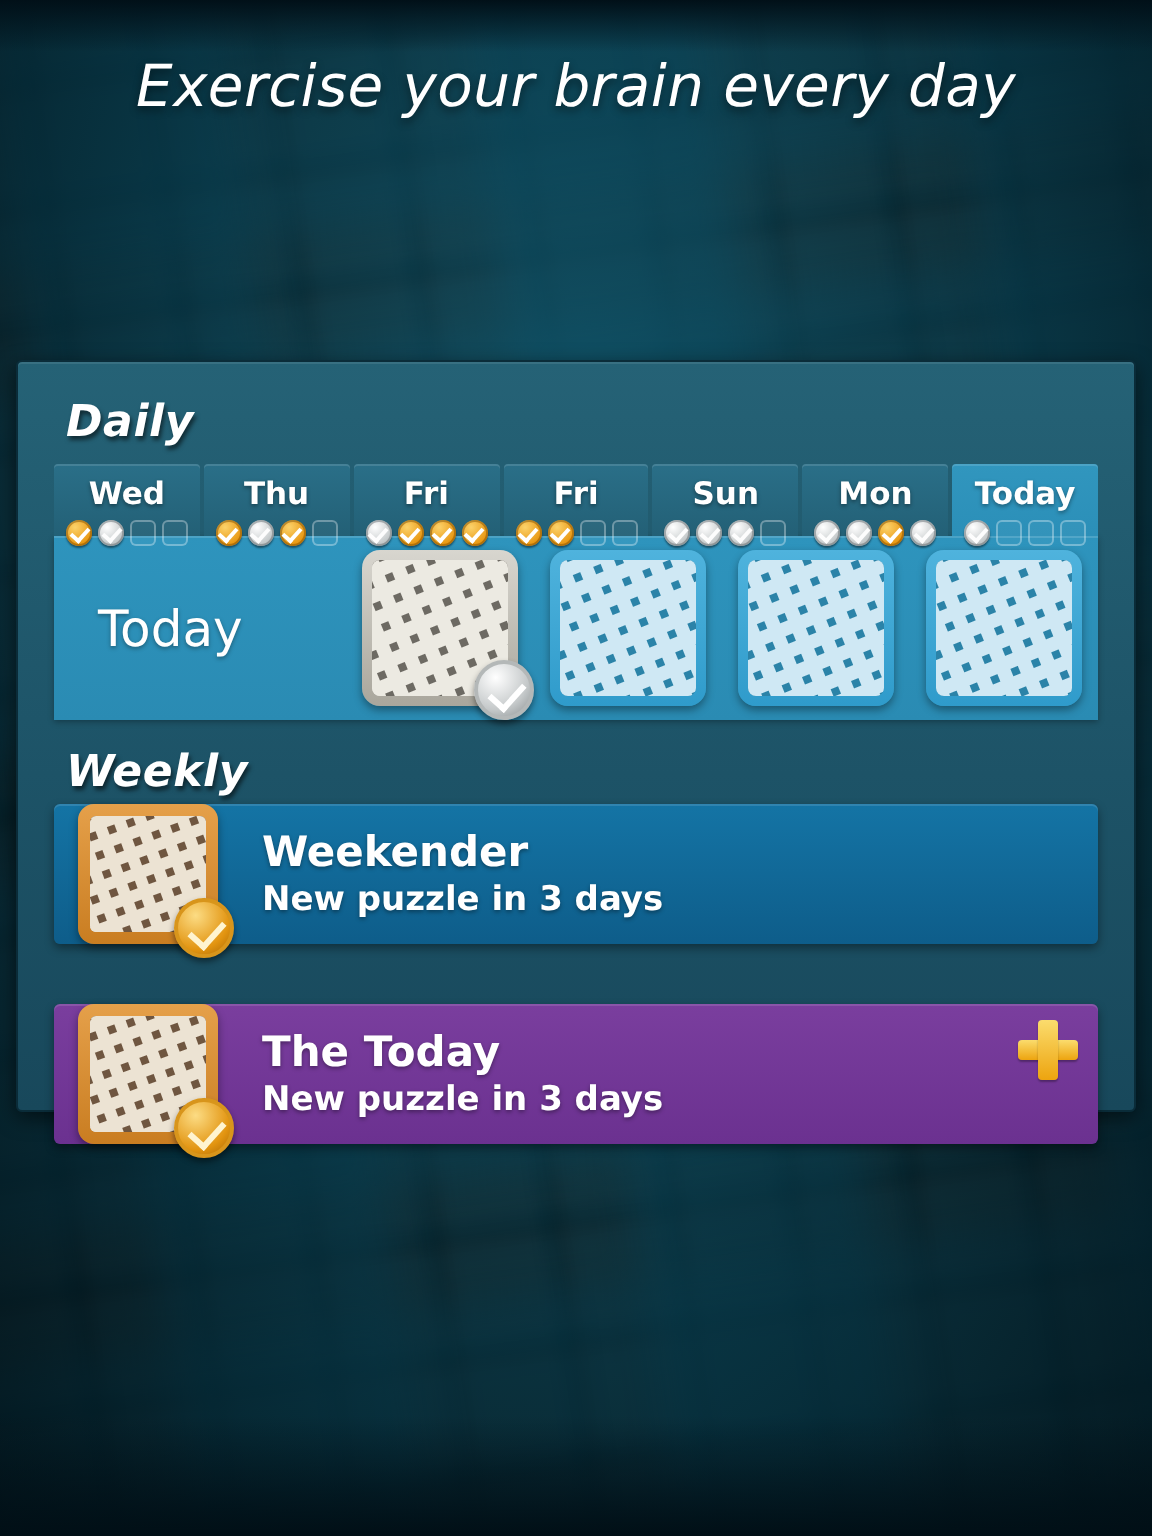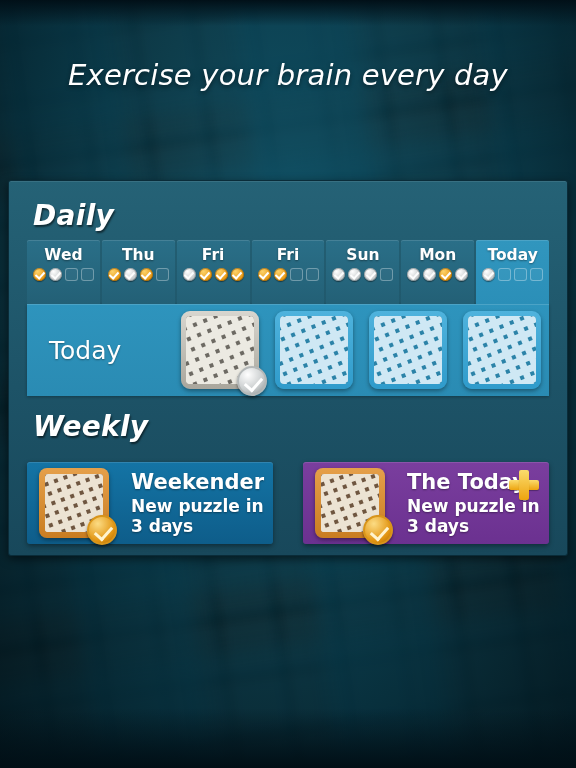--- a/index.html
+++ b/index.html
@@ -50,48 +50,47 @@
   .headline {
     position:absolute; left:0; right:0; top:26px;
     text-align:center;
     font-size:29px;
     font-style:italic;
     color:#ffffff;
     letter-spacing:.2px;
     text-shadow:0 2px 4px rgba(0,0,0,.45);
     font-family:"DejaVu Sans", sans-serif;
     font-weight:400;
-    margin-top:32px;
   }
 
   
   #panel {
     position:absolute;
     left:8px; top:180px; width:560px; height:376px;
     background:linear-gradient(#256276 0%, #1d5367 55%, #18485b 100%);
     border:1px solid #0a2c39;
     border-radius:3px;
     box-shadow:0 3px 10px rgba(0,0,0,.55), inset 0 1px 0 rgba(255,255,255,.09);
     padding:0 18px;
   }
 
   .section-title {
     font-family:"DejaVu Sans", sans-serif;
     font-style:italic; font-weight:bold;
-    color:#ffffff; font-size:28px;
+    color:#ffffff; font-size:22px;
     letter-spacing:.3px;
     text-shadow:1px 2px 2px rgba(0,0,0,.55);
   }
   #daily-title { padding:18px 0 8px 6px; }
-  #weekly-title { padding:14px 0 19px 6px; }
+  #weekly-title { padding:14px 0 3px 6px; }
 
   
   .tabs { display:flex; gap:2px; }
   .tab {
-    flex:1; height:64px;
+    flex:1; height:36px;
     background:linear-gradient(#2a6f88, #236076);
     border-radius:2px 2px 0 0;
     display:flex; flex-direction:column; align-items:center;
     padding-top:5px;
     box-shadow:inset 0 1px 0 rgba(255,255,255,.13);
   }
   .tab.today { background:linear-gradient(#3196be, #2b8fb8); }
   .tab-label {
     color:#ffffff; font-size:15.5px; font-weight:bold;
     font-family:"DejaVu Sans", sans-serif;
@@ -180,21 +179,21 @@
   }
   .medal::after {
     content:""; position:absolute; left:9px; top:6px;
     width:8px; height:14px;
     border:solid #fff; border-width:0 3px 3px 0;
     transform:rotate(42deg);
   }
   .medal.gold::after { border-color:#fff4cf; }
 
   
-  #weekly-cards { display:flex; gap:30px; }
+  #weekly-cards { display:flex; gap:30px;flex-direction:column; }
   .wcard {
     flex:1; height:82px; border-radius:3px;
     display:flex; align-items:center;
     position:relative; overflow:visible;
     box-shadow:0 2px 5px rgba(0,0,0,.4), inset 0 1px 0 rgba(255,255,255,.12);
     padding-left:12px;
   }
   .wcard.blue { background:linear-gradient(#1474a5, #0e5d8a); }
   .wcard.purple { background:linear-gradient(#7a3e9e, #6b3190); }
   .wthumb {

